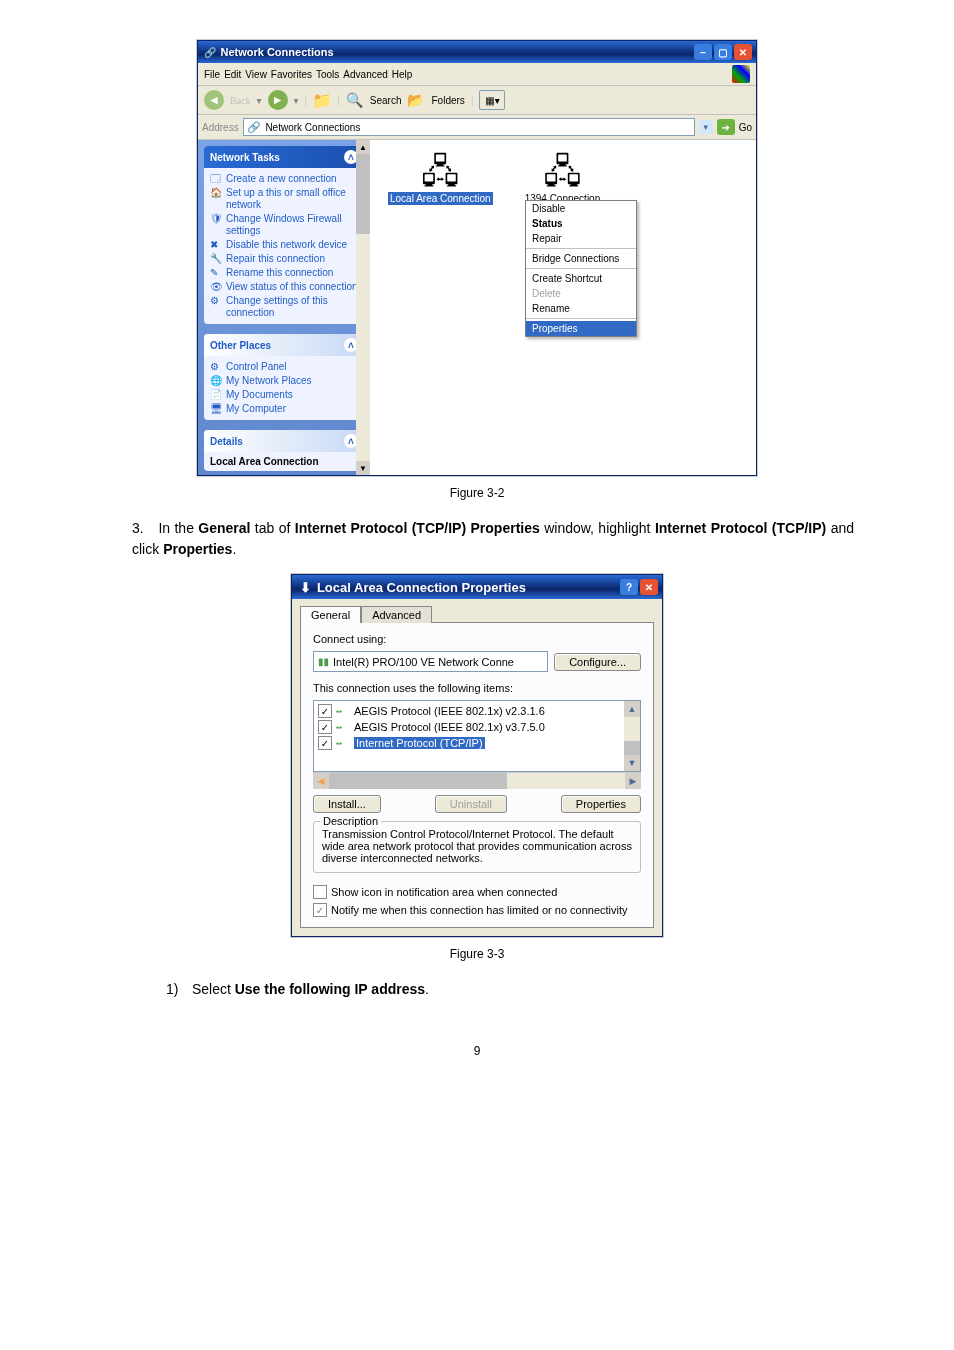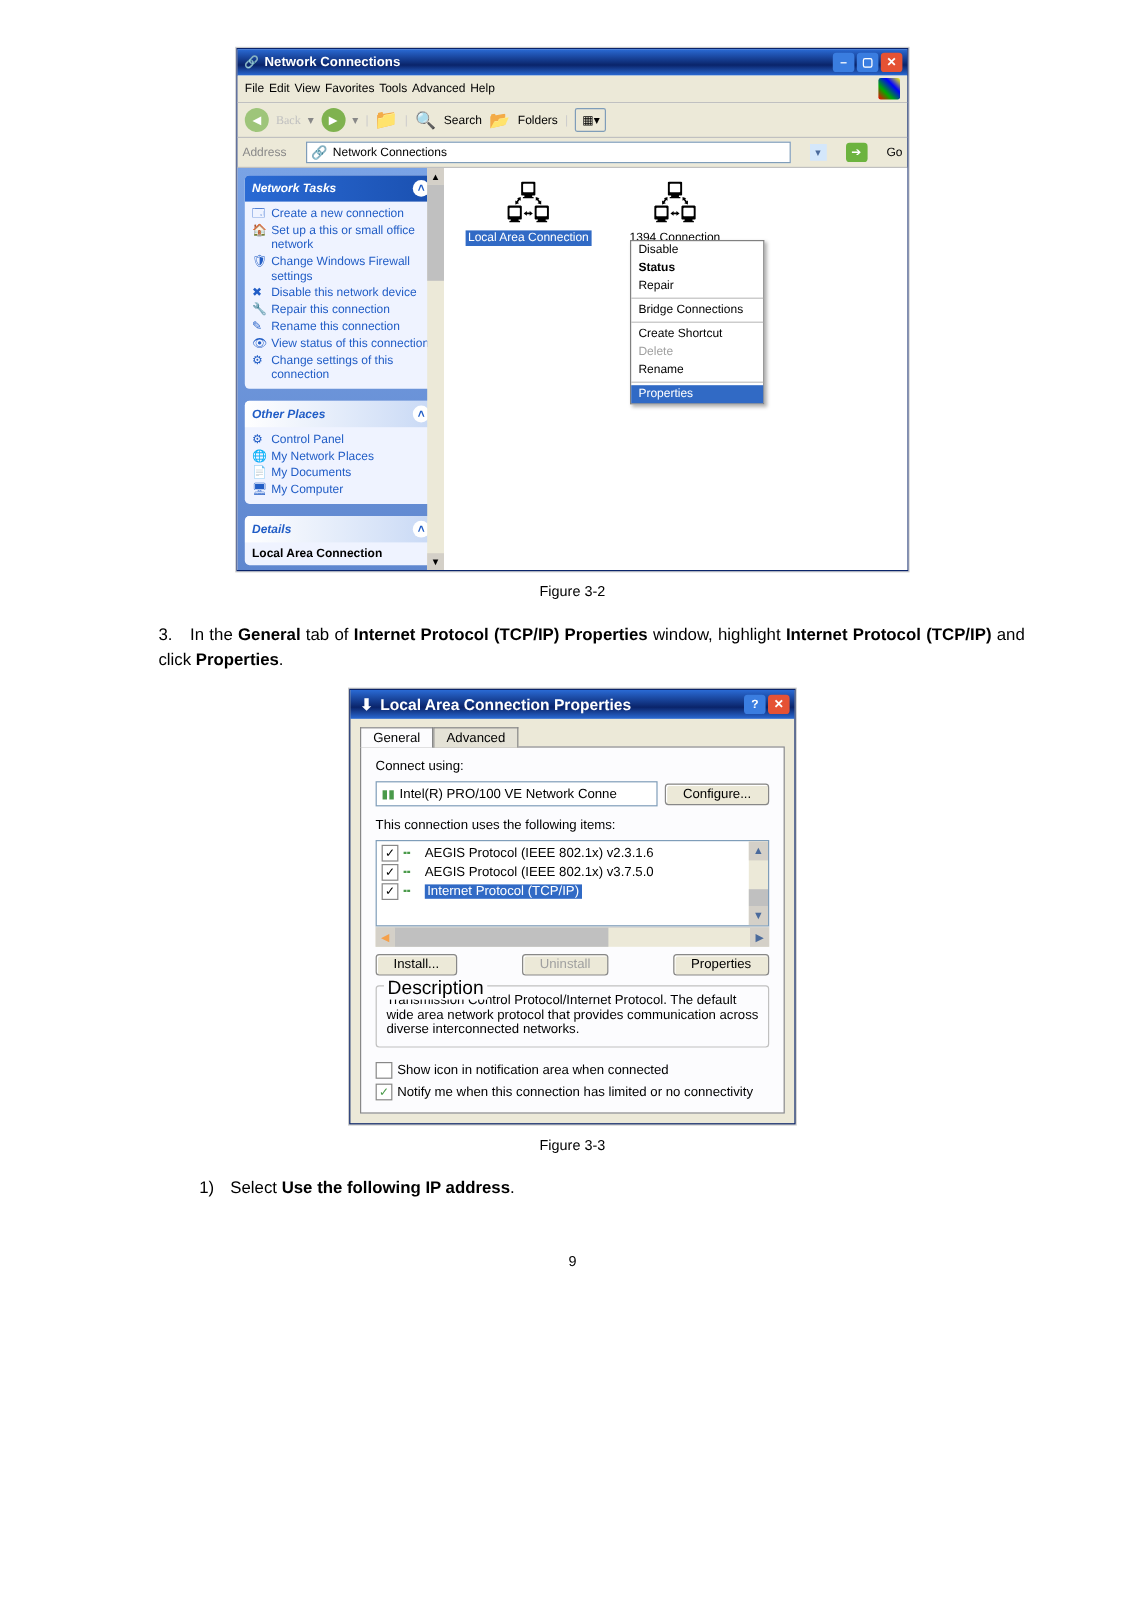--- a/index.html
+++ b/index.html
@@ -115,21 +115,21 @@
   .search-i { color:#3a7de0; font-size:14px; }
   .folders-i { color:#d9a23a; font-size:14px; }
 
   .addressbar {
     background: #ece9d8;
     border-bottom: 1px solid #c0c0c0;
     display: flex;
     align-items: center;
     padding: 2px 4px;
     height: 20px;
-    gap: 16px;
+    gap: 4px;
   }
   .addr-label { color:#888; }
   .addr-input {
     flex: 1;
     background: #fff;
     border: 1px solid #7f9db9;
     height: 16px;
     display: flex;
     align-items: center;
     padding: 0 4px;
@@ -171,21 +171,20 @@
     font-size: 10px;
   }
   .panel-header {
     background: linear-gradient(to right,#fff,#c7d8f5);
     color: #215dc6;
     font-weight: bold;
     padding: 4px 6px;
     display: flex;
     align-items: center;
     justify-content: space-between;
-    font-style: italic;
   }
   .panel-header.dark {
     background: linear-gradient(to right,#2a6ad4,#1a50b0);
     color:#fff;
   }
   .collapse-icon {
     width: 14px;
     height: 14px;
     border-radius: 50%;
     background:#fff;
@@ -402,21 +401,21 @@
     display:flex;justify-content:space-between;margin-top:6px;
   }
   .group-box {
     border:1px solid #c0c0c0;
     border-radius:3px;
     padding:6px 8px 8px 8px;
     margin-top:8px;
     position:relative;
   }
   .group-box .legend {
-    position:absolute;top:-7px;left:6px;background:#fcfcfe;padding:0 3px;font-size:16px;
+    position:absolute;top:-7px;left:6px;background:#fcfcfe;padding:0 3px;font-size:11px;
   }
   .chk-row {
     display:flex;gap:4px;align-items:center;margin-top:4px;font-size:11px;
   }
   .chk-box {
     width:12px;height:12px;border:1px solid #888;background:#fff;flex:none;
     display:flex;align-items:center;justify-content:center;font-size:10px;color:#4a9a4a;
   }
   .dlg-btns {
     display:flex;justify-content:flex-end;gap:8px;

